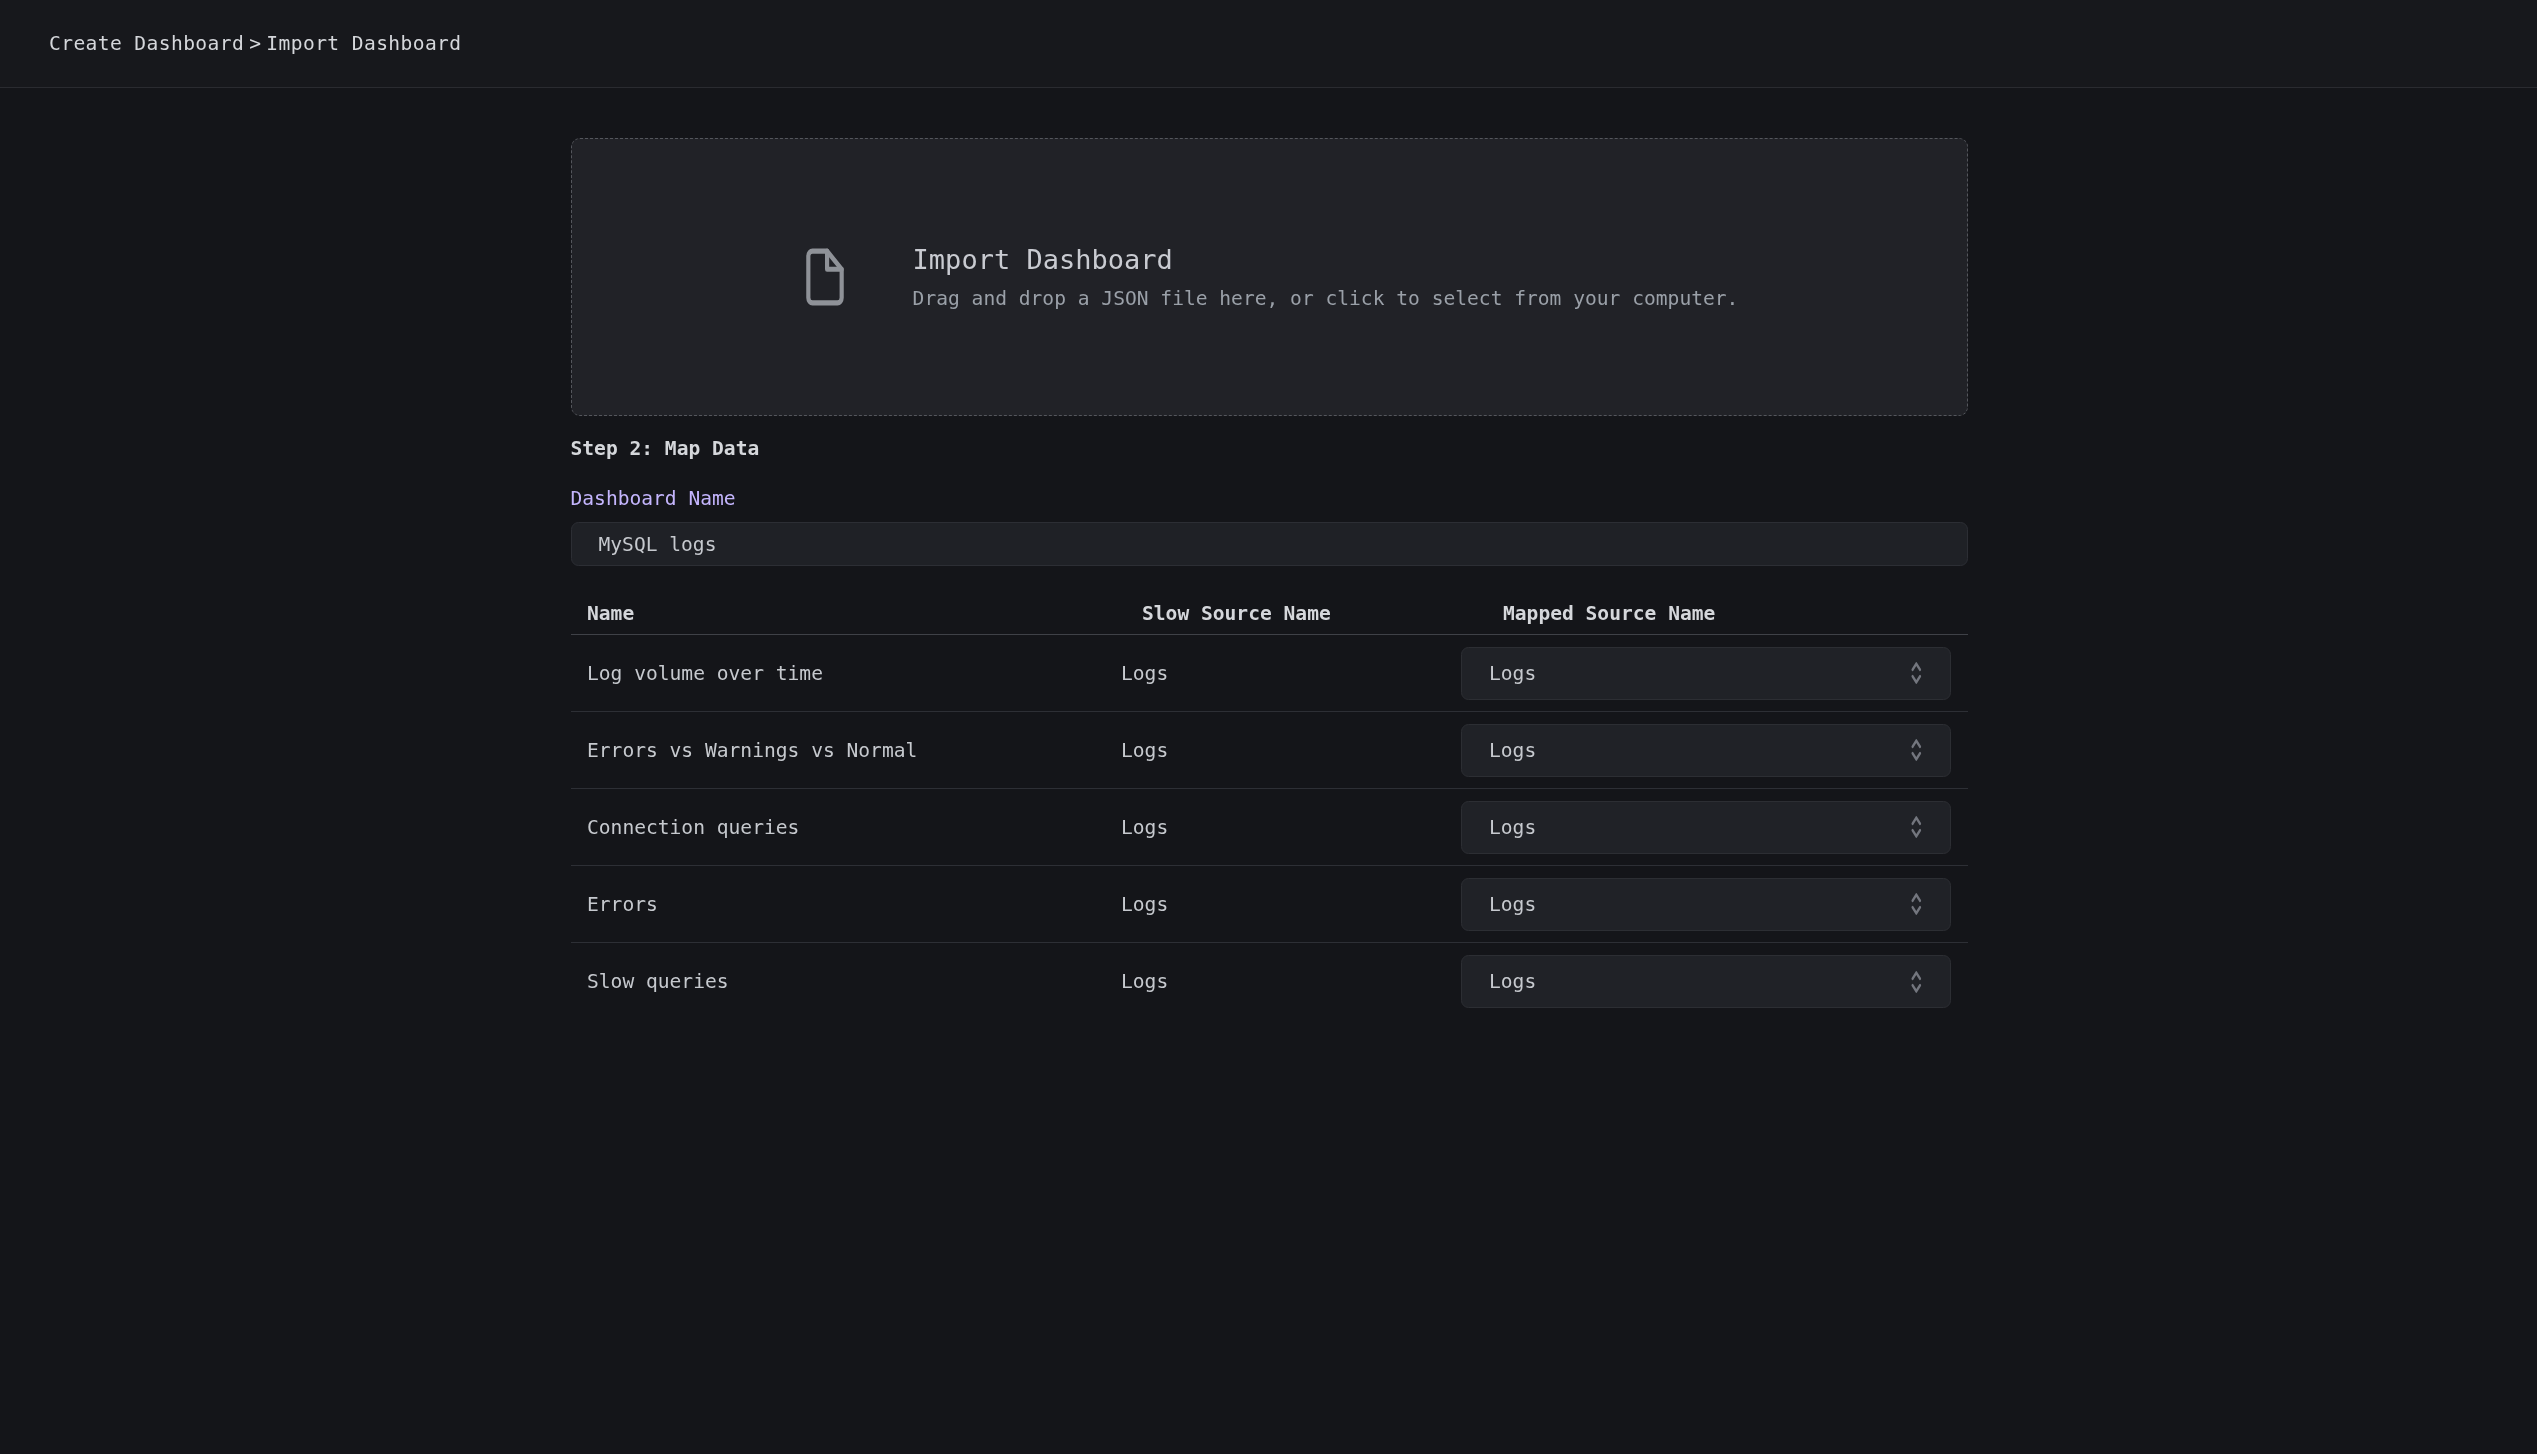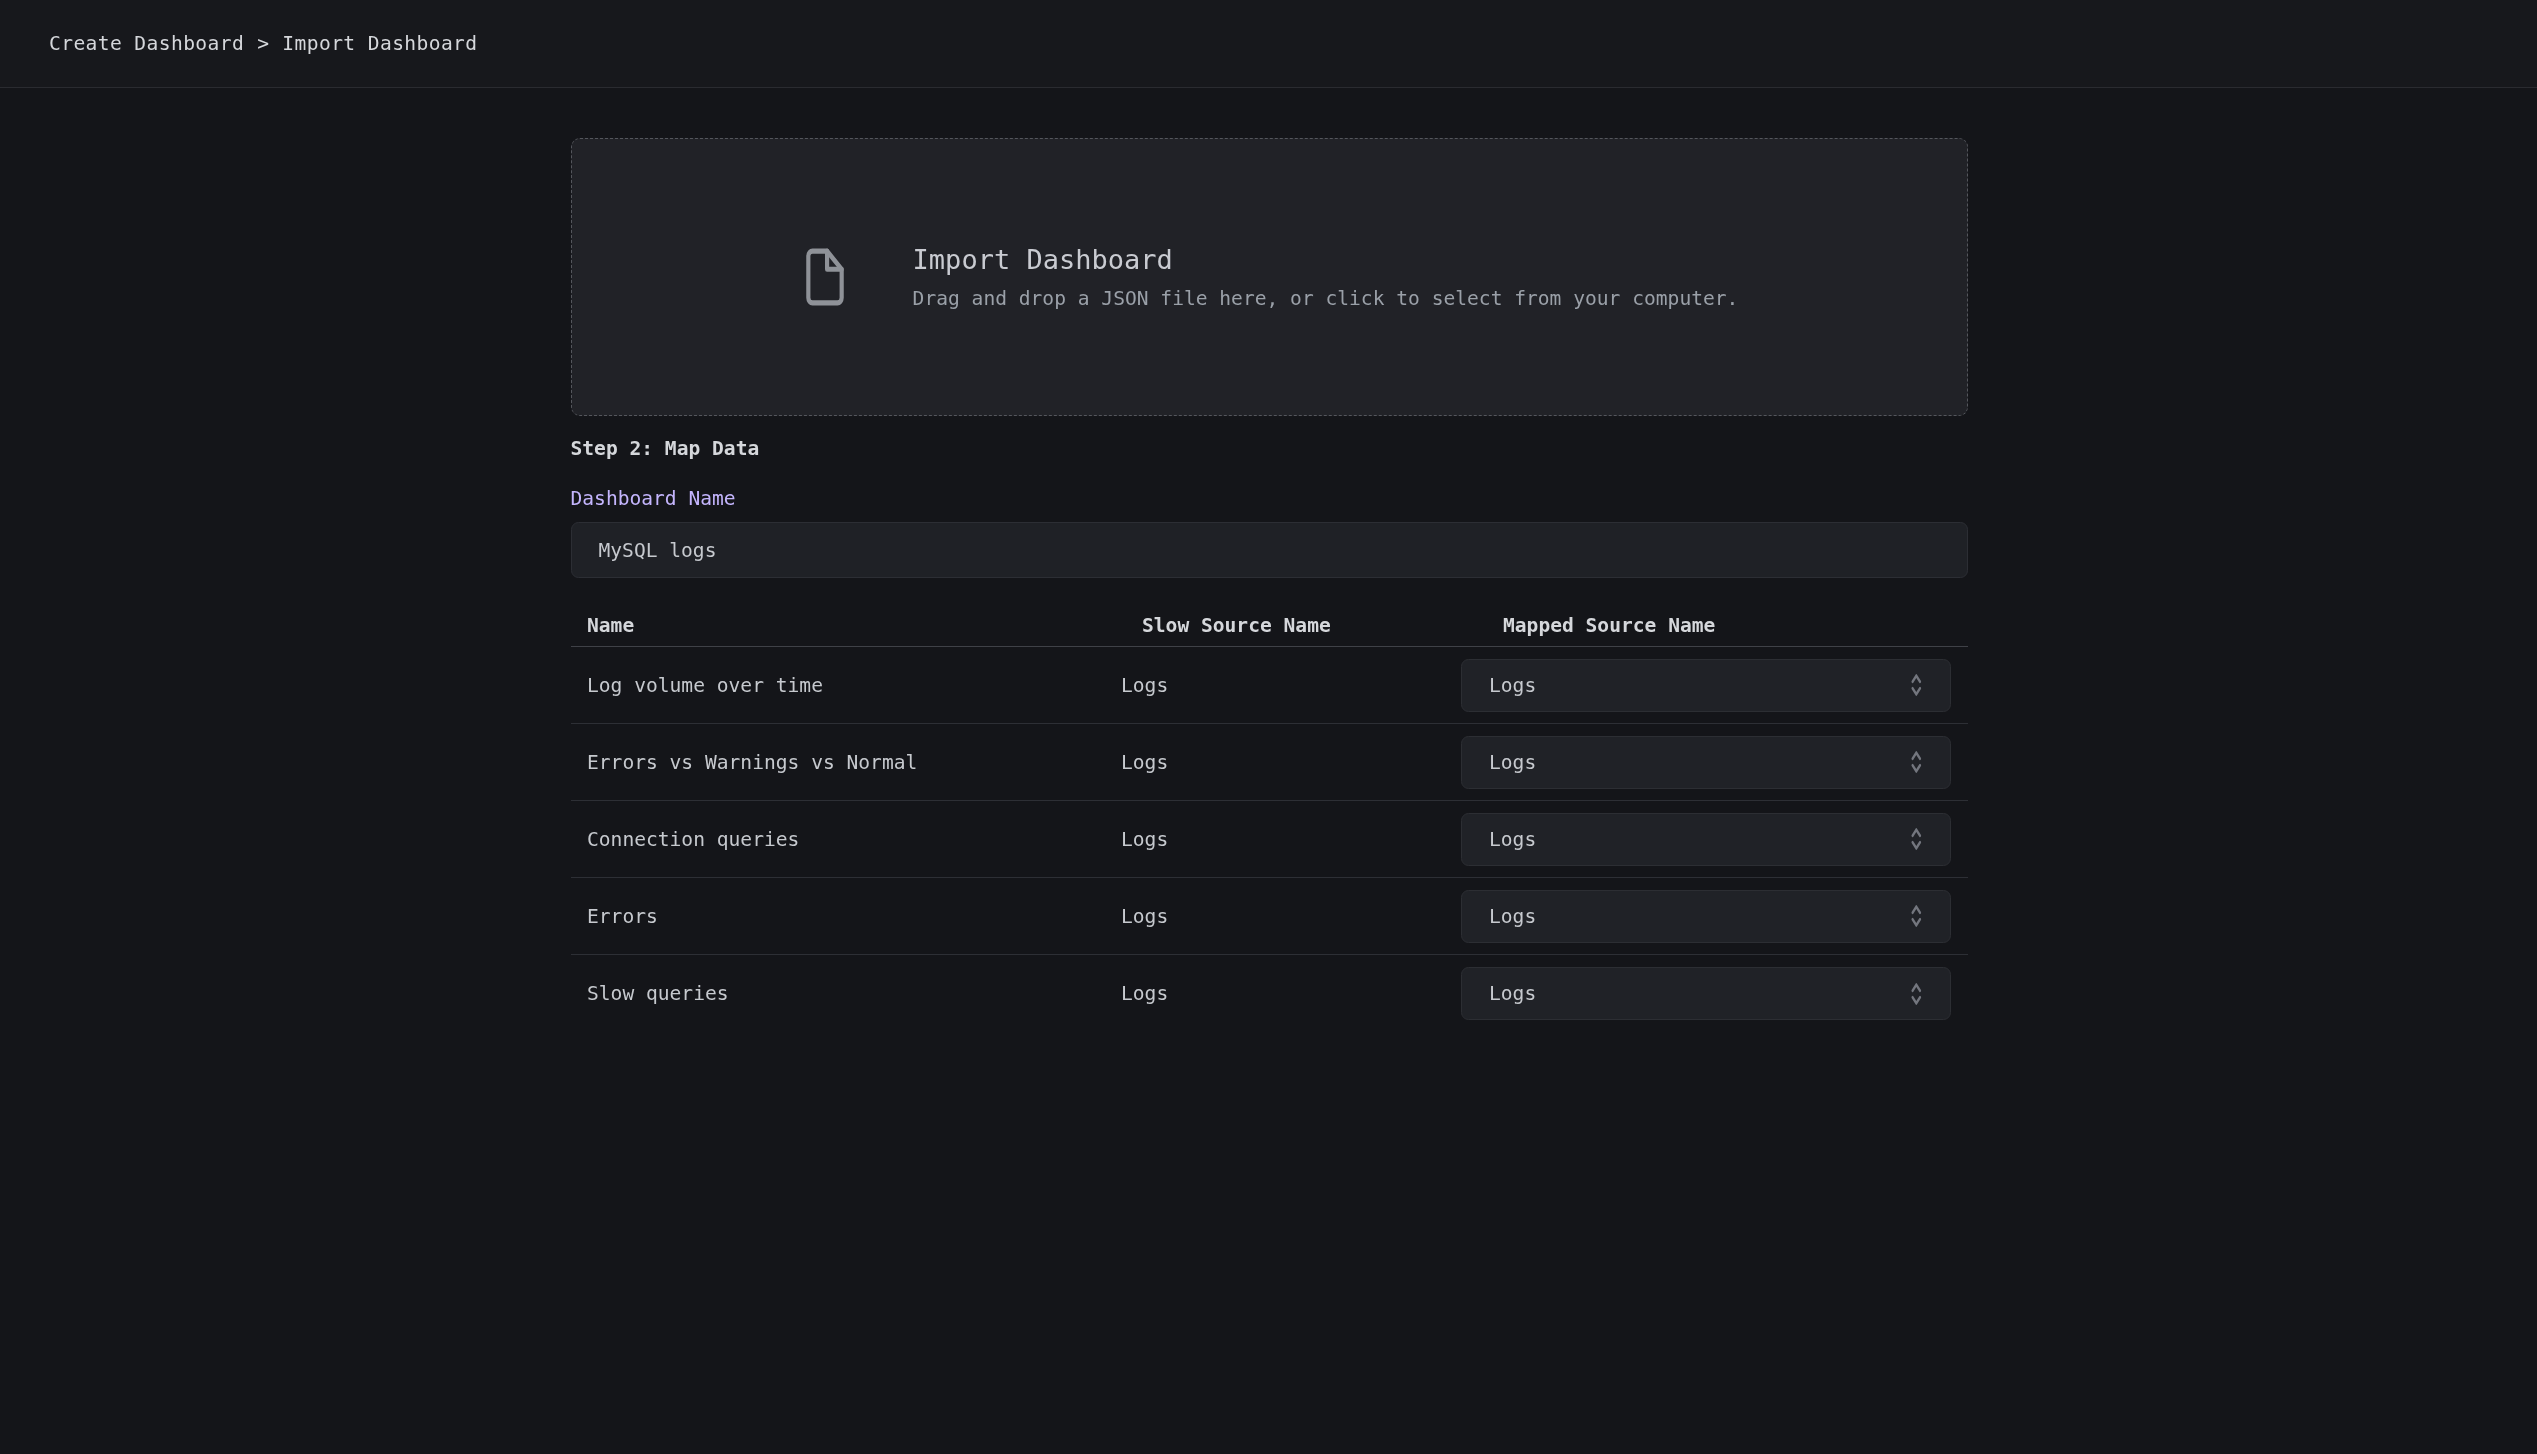--- a/index.html
+++ b/index.html
@@ -38,21 +38,21 @@
     height: 88px;
     background: var(--topbar-bg);
     border-bottom: 1.5px solid var(--topbar-divider);
     display: flex;
     align-items: center;
     padding: 0 49px;
   }
   .breadcrumb {
     display: flex;
     align-items: center;
-    gap: 13px;
+    gap: 5px;
     font-size: 19.6px;
     color: var(--text-bright);
     letter-spacing: 0.4px;
   }
   .crumb { cursor: pointer; }
   .crumb-sep { color: var(--text-bright); }
 
   
   .content {
     width: 1397px;
@@ -93,21 +93,21 @@
   }
   .field-label {
     display: block;
     margin-top: 27px;
     font-size: 19.6px;
     color: #c4b5fd;
   }
   .text-input {
     display: block;
     width: 100%;
-    height: 56px;
+    height: 44px;
     margin-top: 12px;
     background: var(--input-bg);
     border: 1.5px solid var(--input-border);
     border-radius: 7.5px;
     padding: 0 27px;
     font-family: inherit;
     font-size: 19.6px;
     color: var(--text-body);
     outline: none;
   }

